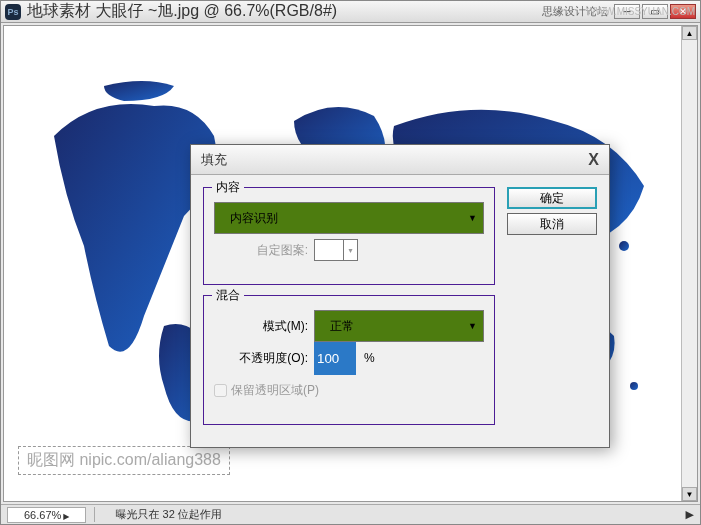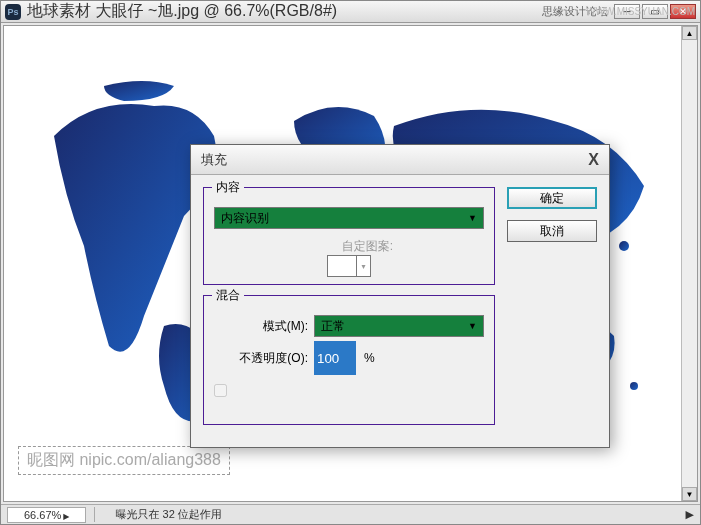--- a/index.html
+++ b/index.html
@@ -30,29 +30,29 @@
   .dialog { position:absolute; left:190px; top:144px; width:420px; background:#f0f0f0; border:1px solid #666; box-shadow:3px 3px 15px rgba(0,0,0,0.35); }
   .dlg-title { height:30px; background:linear-gradient(#fafafa,#e0e0e0); border-bottom:1px solid #aaa; display:flex; align-items:center; padding:0 10px; }
   .dlg-title-text { flex:1; color:#333; font-size:13px; }
   .dlg-close { font-family: Arial; font-size:16px; font-weight:bold; cursor:pointer; color:#444; }
   .dlg-body { display:flex; padding:12px; gap:12px; }
   .dlg-left { flex:1; }
   .fieldset { border:1px solid #4c1d95; padding:10px 10px 14px 10px; margin-bottom:10px; position:relative; }
   .legend { position:absolute; top:-9px; left:8px; background:#f0f0f0; padding:0 4px; font-size:12px; }
   .row { display:flex; align-items:center; margin:8px 0; height:24px; }
   .row-label { text-align:right; width:100px; padding-right:6px; }
-  .select-box { flex:1; height:22px; border:1px solid #777; background:#15803d; display:flex; align-items:center; padding:0 6px; position:relative; cursor:pointer; }
+  .select-box { flex:1; height:32px; border:1px solid #777; background:#4d7c0f; display:flex; align-items:center; padding:0 15px; position:relative; cursor:pointer; }
   .select-caret { position:absolute; right:6px; font-size:9px; }
   .pattern-swatch { width:30px; height:22px; border:1px solid #777; background:#fff; display:inline-block; }
   .pat-right { width:14px; height:22px; border:1px solid #777; border-left:none; background:#fff; display:inline-flex; align-items:center; justify-content:center; font-size:8px; }
-  .disabled { color:#999;flex-direction:column; }
+  .disabled { color:#999; }
   .num-input-real { width:42px; height:14px; border:1px solid #777; background:#fff; color:#000; padding:16px 2px; }
   .num-input-sel { background:#2b79c7; color:#fff; border:1px solid #2b79c7; }
   .cb { margin-right:4px; }
-  .dlg-right { width:90px; display:flex; flex-direction:column; gap:11px; }
+  .dlg-right { width:90px; display:flex; flex-direction:column; gap:4px; }
   .btn { height:22px; border:1px solid #666; background:linear-gradient(#fff,#e2e2e2); font-size:12px; cursor:pointer; display:flex; align-items:center; justify-content:center; }
   .btn-primary { border:2px solid #29a0b5; }
   .watermark-ov { position:absolute; right:6px; top:6px; color:#bbb; font-size:10px; }
 </style>
 </head>
 <body>
 
 <div class="app-window">
 
   <div class="title-bar">
@@ -140,20 +140,21 @@
             <span class="select-caret">▼</span>
           </div>
         </div>
         <div class="row">
           <div class="row-label">不透明度(O):</div>
           <input class="num-input-real num-input-sel" value="100" style="">
           <span style="margin-left:8px">%</span>
         </div>
         <div class="row">
           <input type="checkbox" class="cb" disabled="" style="">
+          <span class="disabled">保留透明区域(P)</span>
         </div>
       </div>
     </div>
     <div class="dlg-right">
       <div class="btn btn-primary">确定</div>
       <div class="btn">取消</div>
     </div>
   </div>
 </div>
 

